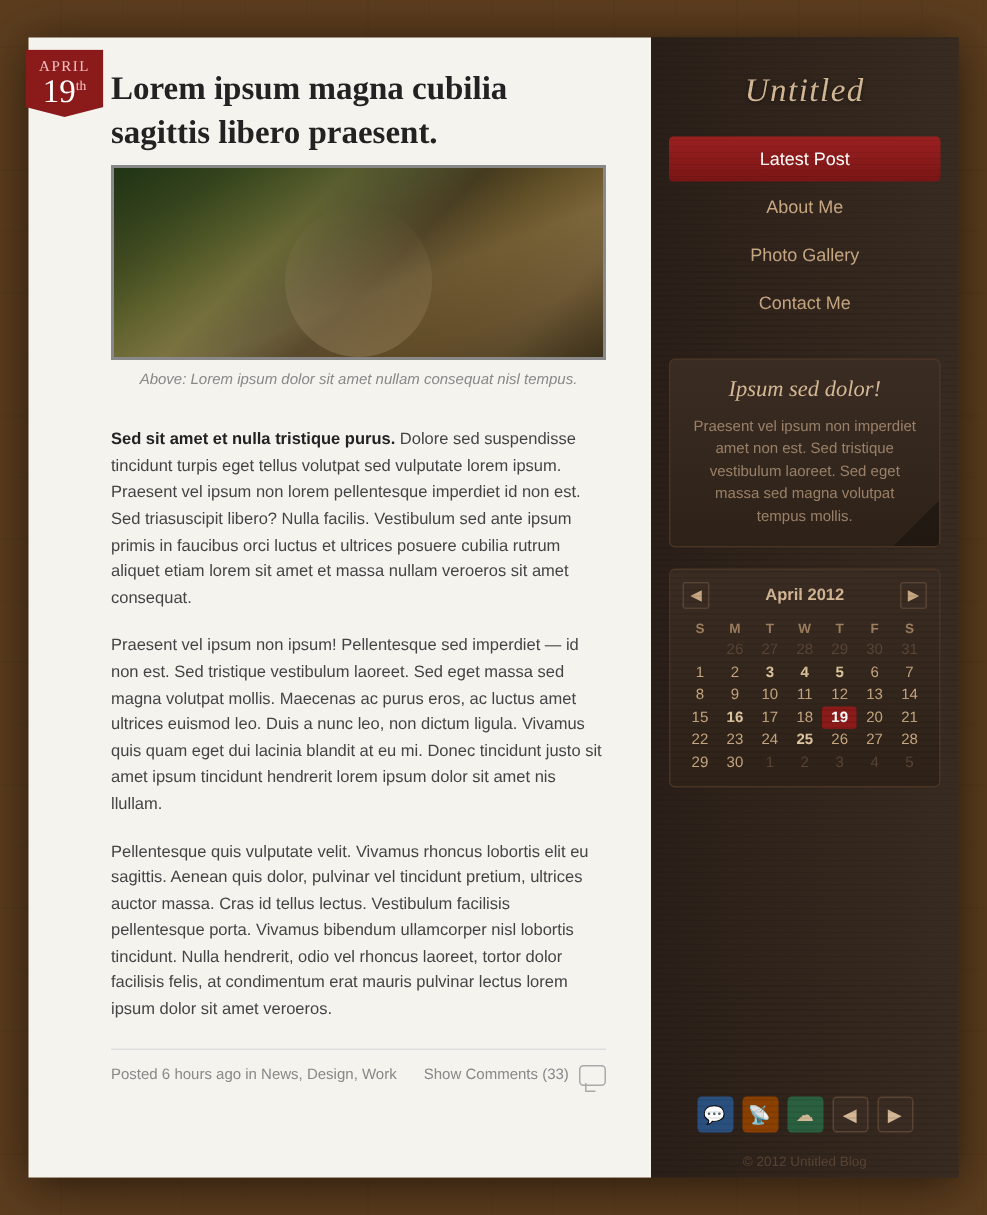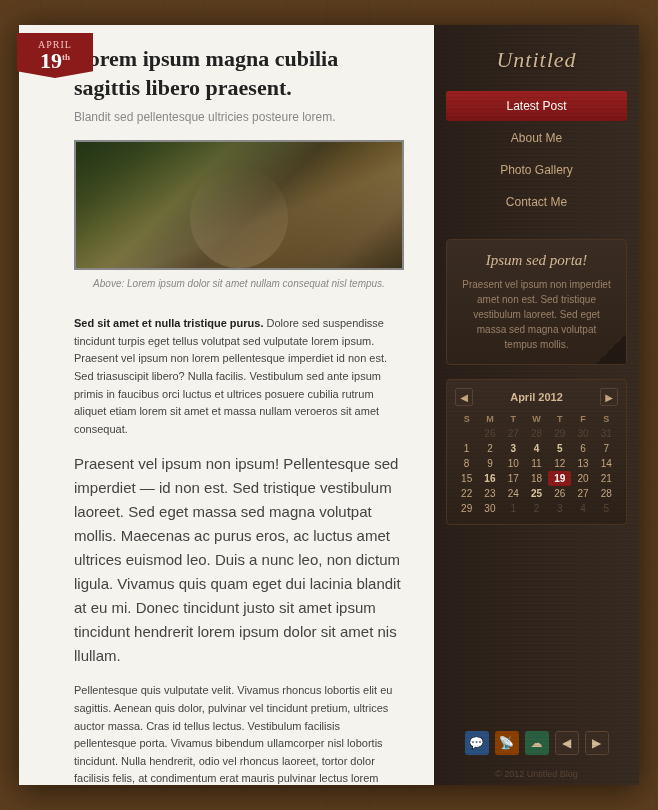--- a/index.html
+++ b/index.html
@@ -37,36 +37,36 @@
     }
 
     
     .date-ribbon {
       position: absolute;
       top: 8px;
       left: -2px;
       z-index: 10;
       background: #8b1a1a;
       color: white;
-      width: 76px;
+      width: 52px;
       padding: 6px 4px 6px;
       text-align: center;
       clip-path: polygon(0 0, 100% 0, 100% 85%, 50% 100%, 0 85%);
       font-family: Georgia, serif;
     }
     .date-ribbon .month {
       font-size: 10px;
       text-transform: uppercase;
       letter-spacing: 1px;
       display: block;
       color: #f5c0c0;
     }
     .date-ribbon .day {
       font-size: 22px;
-      font-weight: bold;
+      font-weight: normal;
       display: block;
       line-height: 1;
     }
     .date-ribbon .suffix {
       font-size: 9px;
       vertical-align: super;
       color: #f5c0c0;
     }
 
     
@@ -176,21 +176,21 @@
     .inline-image-caption {
       font-size: 9px;
       color: #888;
       font-style: italic;
       text-align: center;
       margin-top: 3px;
       font-family: Arial, sans-serif;
     }
 
     .inline-text {
-      font-size: 15px;
+      font-size: 11px;
       color: #444;
       line-height: 1.6;
       font-family: Arial, sans-serif;
     }
 
     .post-footer {
       margin-top: 16px;
       padding-top: 10px;
       border-top: 1px solid #ddd;
       display: flex;
@@ -440,21 +440,20 @@
   <div class="date-ribbon">
     <span class="month">April</span>
     <span class="day">
       <span>19</span><sup class="suffix">th</sup>
     </span>
   </div>
 
   <div class="main-content">
 
     <h1 class="post-title">Lorem ipsum magna cubilia sagittis libero praesent.</h1>
-    <p class="post-subtitle">Blandit sed pellentesque ultricies posteure lorem.</p>
 
     <div class="post-image-container">
       <div class="post-image"></div>
     </div>
     <p class="image-caption">Above: Lorem ipsum dolor sit amet nullam consequat nisl tempus.</p>
 
     <p class="post-body">
       <span class="bold-intro">Sed sit amet et nulla tristique purus.</span>
       <span> Dolore sed suspendisse tincidunt turpis eget tellus volutpat sed vulputate lorem ipsum. Praesent vel ipsum non lorem pellentesque imperdiet id non est. Sed triasuscipit libero? Nulla facilis. Vestibulum sed ante ipsum primis in faucibus orci luctus et ultrices posuere cubilia rutrum aliquet etiam lorem sit amet et massa nullam veroeros sit amet consequat.</span>
     </p>
@@ -479,21 +478,21 @@
     <div class="sidebar-title">Untitled</div>
 
     <nav class="sidebar-nav">
       <div class="nav-item active">Latest Post</div>
       <div class="nav-item">About Me</div>
       <div class="nav-item">Photo Gallery</div>
       <div class="nav-item">Contact Me</div>
     </nav>
 
     <div class="widget-box">
-      <div class="widget-title">Ipsum sed porta!</div>
+      <div class="widget-title">Ipsum sed dolor!</div>
       <p class="widget-text">Praesent vel ipsum non imperdiet amet non est. Sed tristique vestibulum laoreet. Sed eget massa sed magna volutpat tempus mollis.</p>
       <div class="widget-curl"></div>
     </div>
 
     <div class="calendar-box">
       <div class="calendar-header">
         <div class="cal-nav-btn">◀</div>
         <span class="cal-month-label">April 2012</span>
         <div class="cal-nav-btn">▶</div>
       </div>

